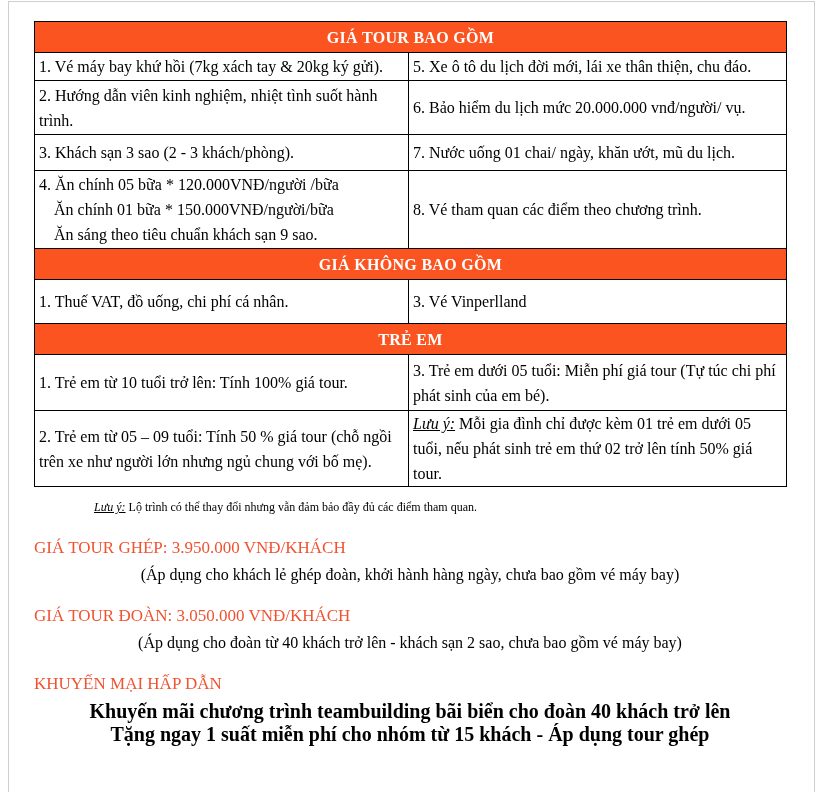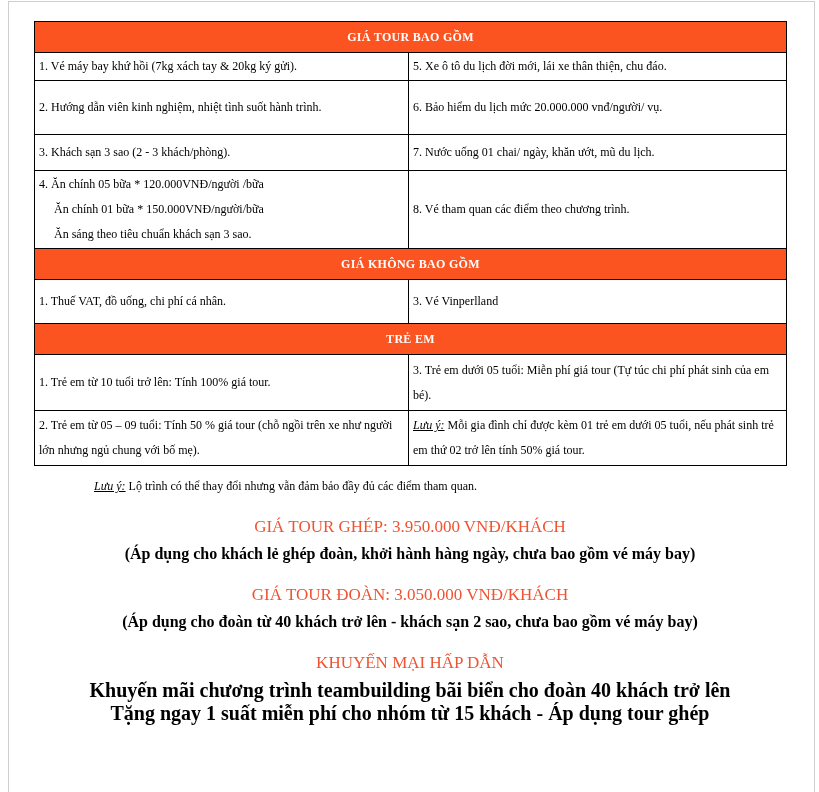--- a/index.html
+++ b/index.html
@@ -24,21 +24,21 @@
     margin: 19px 0 0 25px;
   }
   table.tour-table {
     width: 752px;
     border-collapse: collapse;
     table-layout: fixed;
   }
   table.tour-table td {
     border: 1.5px solid #000000;
     padding: 0 4px;
-    font-size: 12px;
+    font-size: 16px;
     line-height: 25px;
     vertical-align: middle;
     word-wrap: break-word;
   }
   td.section-hdr {
     background: #FB5421;
     color: #ffffff;
     font-weight: bold;
     font-size: 17px;
     text-align: center;
@@ -58,29 +58,29 @@
   .luuy {
     font-style: italic;
     text-decoration: underline;
   }
   .note {
     margin: 9px 0 0 60px;
     font-size: 12px;
     line-height: 22px;
   }
   .orange-title {
-    text-align: center;
+    text-align: left;
     color: #F05331;
     font-size: 17px;
     line-height: 22px;
     margin-top: 19px;
   }
   .bold-sub {
     text-align: center;
-    font-weight: bold;
+    font-weight: normal;
     font-size: 16px;
     line-height: 22px;
     margin-top: 5px;
   }
   .promo-line {
     text-align: center;
     font-weight: bold;
     font-size: 20px;
     line-height: 23px;
   }
@@ -111,21 +111,21 @@
         <td>6. Bảo hiểm du lịch mức 20.000.000 vnđ/người/ vụ.</td>
       </tr>
       <tr class="h36">
         <td>3. Khách sạn 3 sao (2 - 3 khách/phòng).</td>
         <td>7. Nước uống 01 chai/ ngày, khăn ướt, mũ du lịch.</td>
       </tr>
       <tr class="h78">
         <td>
           <div>4. Ăn chính 05 bữa * 120.000VNĐ/người /bữa</div>
           <div class="indent">Ăn chính 01 bữa * 150.000VNĐ/người/bữa</div>
-          <div class="indent">Ăn sáng theo tiêu chuẩn khách sạn 3 sao.</div>
+          <div class="indent">Ăn sáng theo tiêu chuẩn khách sạn 9 sao.</div>
         </td>
         <td>8. Vé tham quan các điểm theo chương trình.</td>
       </tr>
 
       <tr>
         <td colspan="2" class="section-hdr">GIÁ KHÔNG BAO GỒM</td>
       </tr>
       <tr class="h34">
         <td>1. Thuế VAT, đồ uống, chi phí cá nhân.</td>
         <td>3. Vé Vinperlland</td>

